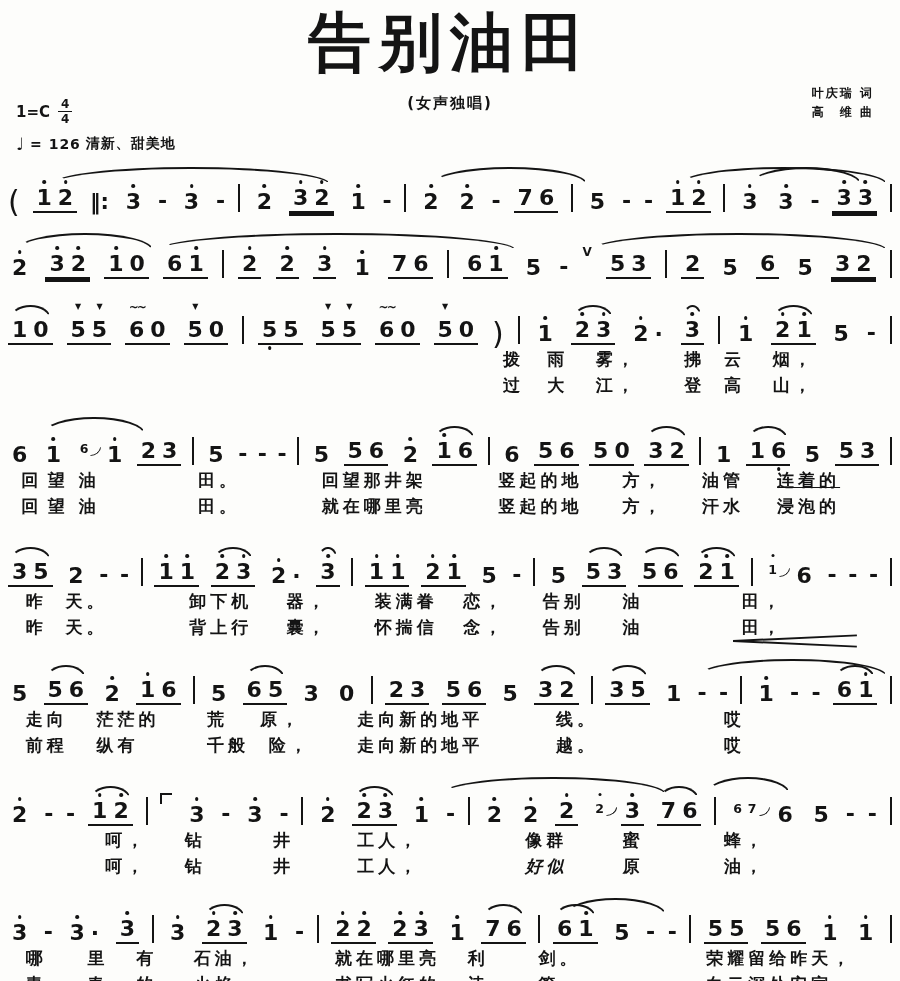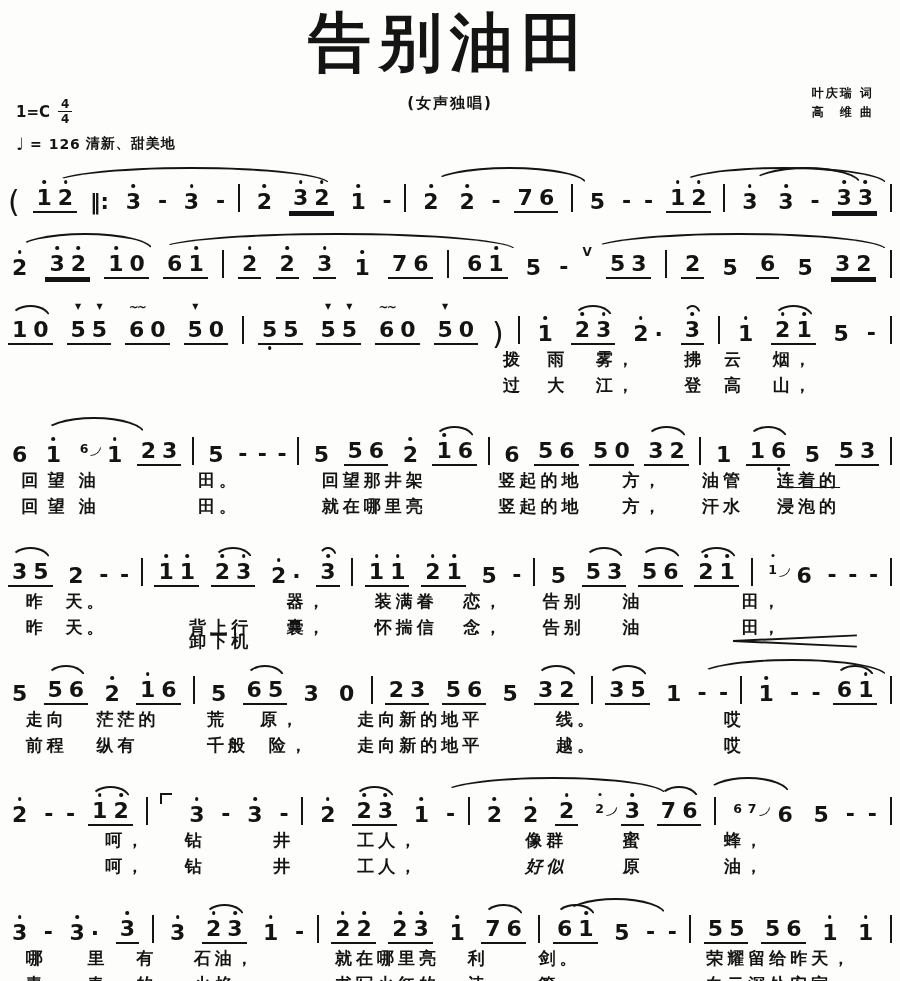--- a/index.html
+++ b/index.html
@@ -460,21 +460,21 @@
             <span class="u"><span class="digit">6</span></span>
           </span>
           <span class="dash">-</span>
           <span class="dash">-</span>
           <span class="dash">-</span>
           <span class="bar"></span>
         </div>
         <div class="lyr">
           <span class="lyric-seg" style="left: 2%;">昨</span>
           <span class="lyric-seg" style="left: 6.5%;">天。</span>
-          <span class="lyric-seg" style="left: 20.5%; margin-top: 40px;">卸下机</span>
+          <span class="lyric-seg" style="left: 20.5%;">卸下机</span>
           <span class="lyric-seg" style="left: 31.5%;">器，</span>
           <span class="lyric-seg" style="left: 41.5%;">装满眷</span>
           <span class="lyric-seg" style="left: 51.5%;">恋，</span>
           <span class="lyric-seg" style="left: 60.5%;">告别</span>
           <span class="lyric-seg" style="left: 69.5%;">油</span>
           <span class="lyric-seg" style="left: 83%;">田，</span>
         </div>
         <div class="lyr">
           <span class="lyric-seg" style="left: 2%;">昨</span>
           <span class="lyric-seg" style="left: 6.5%;">天。</span>

